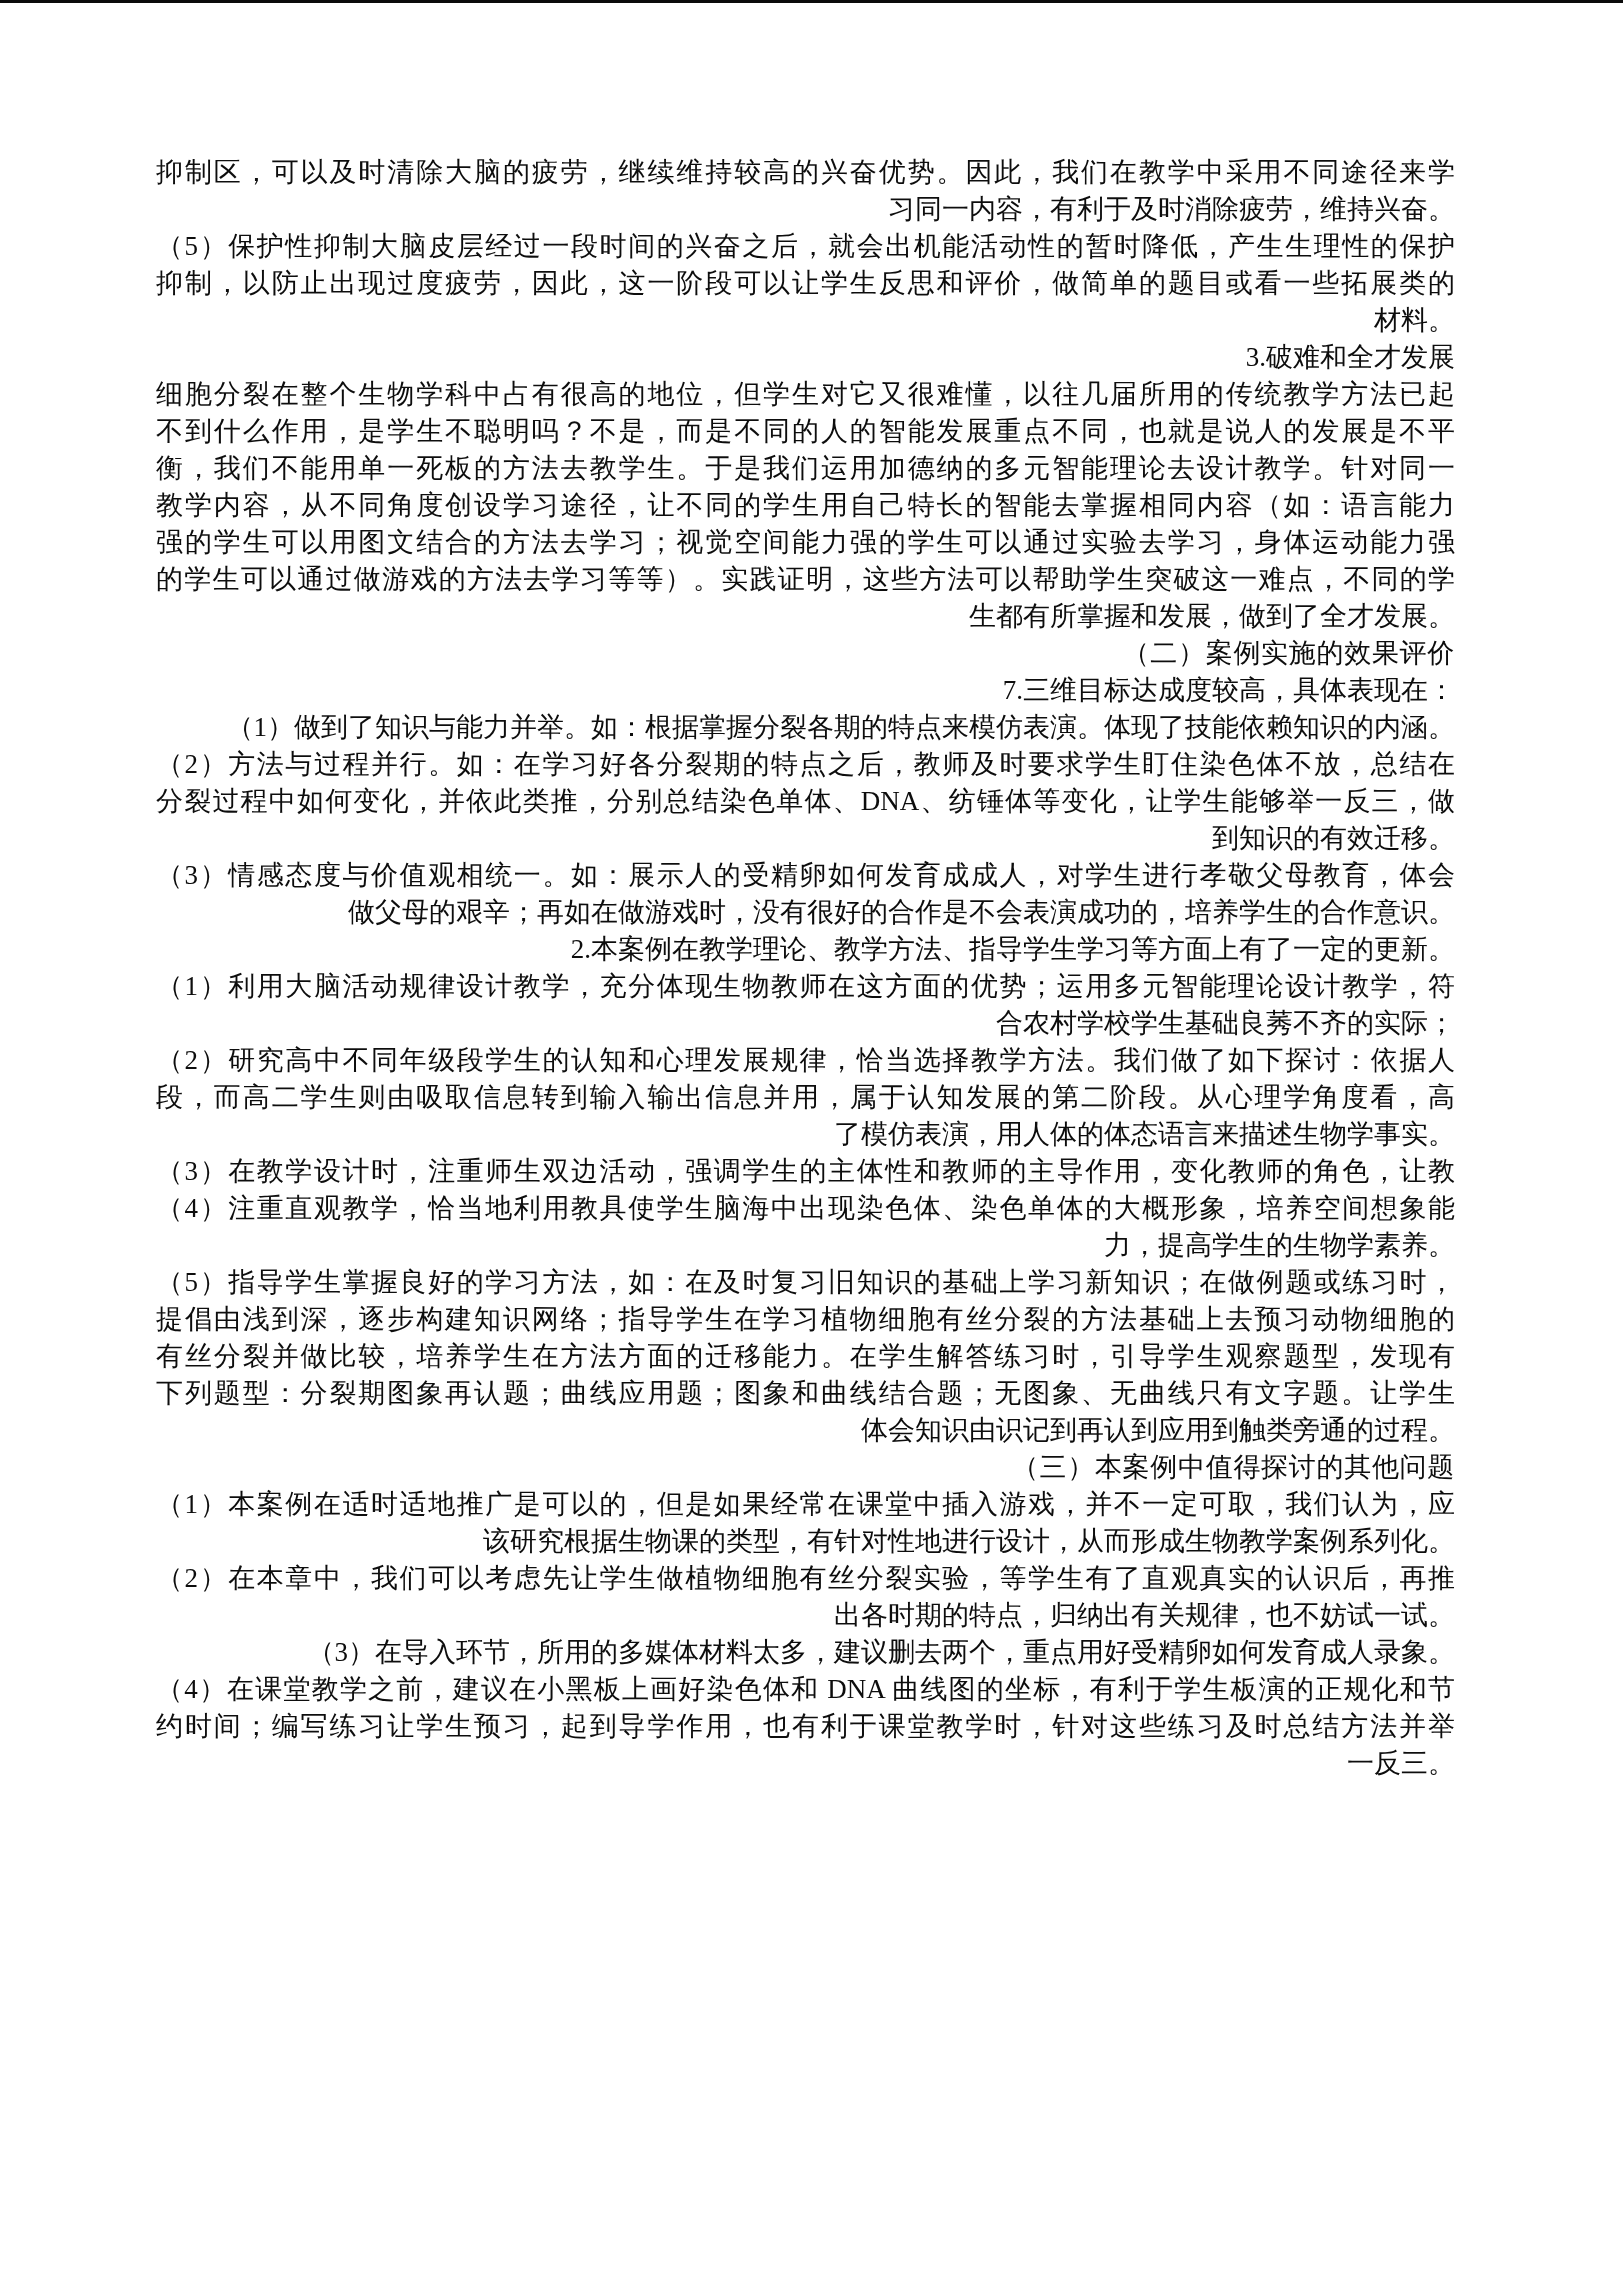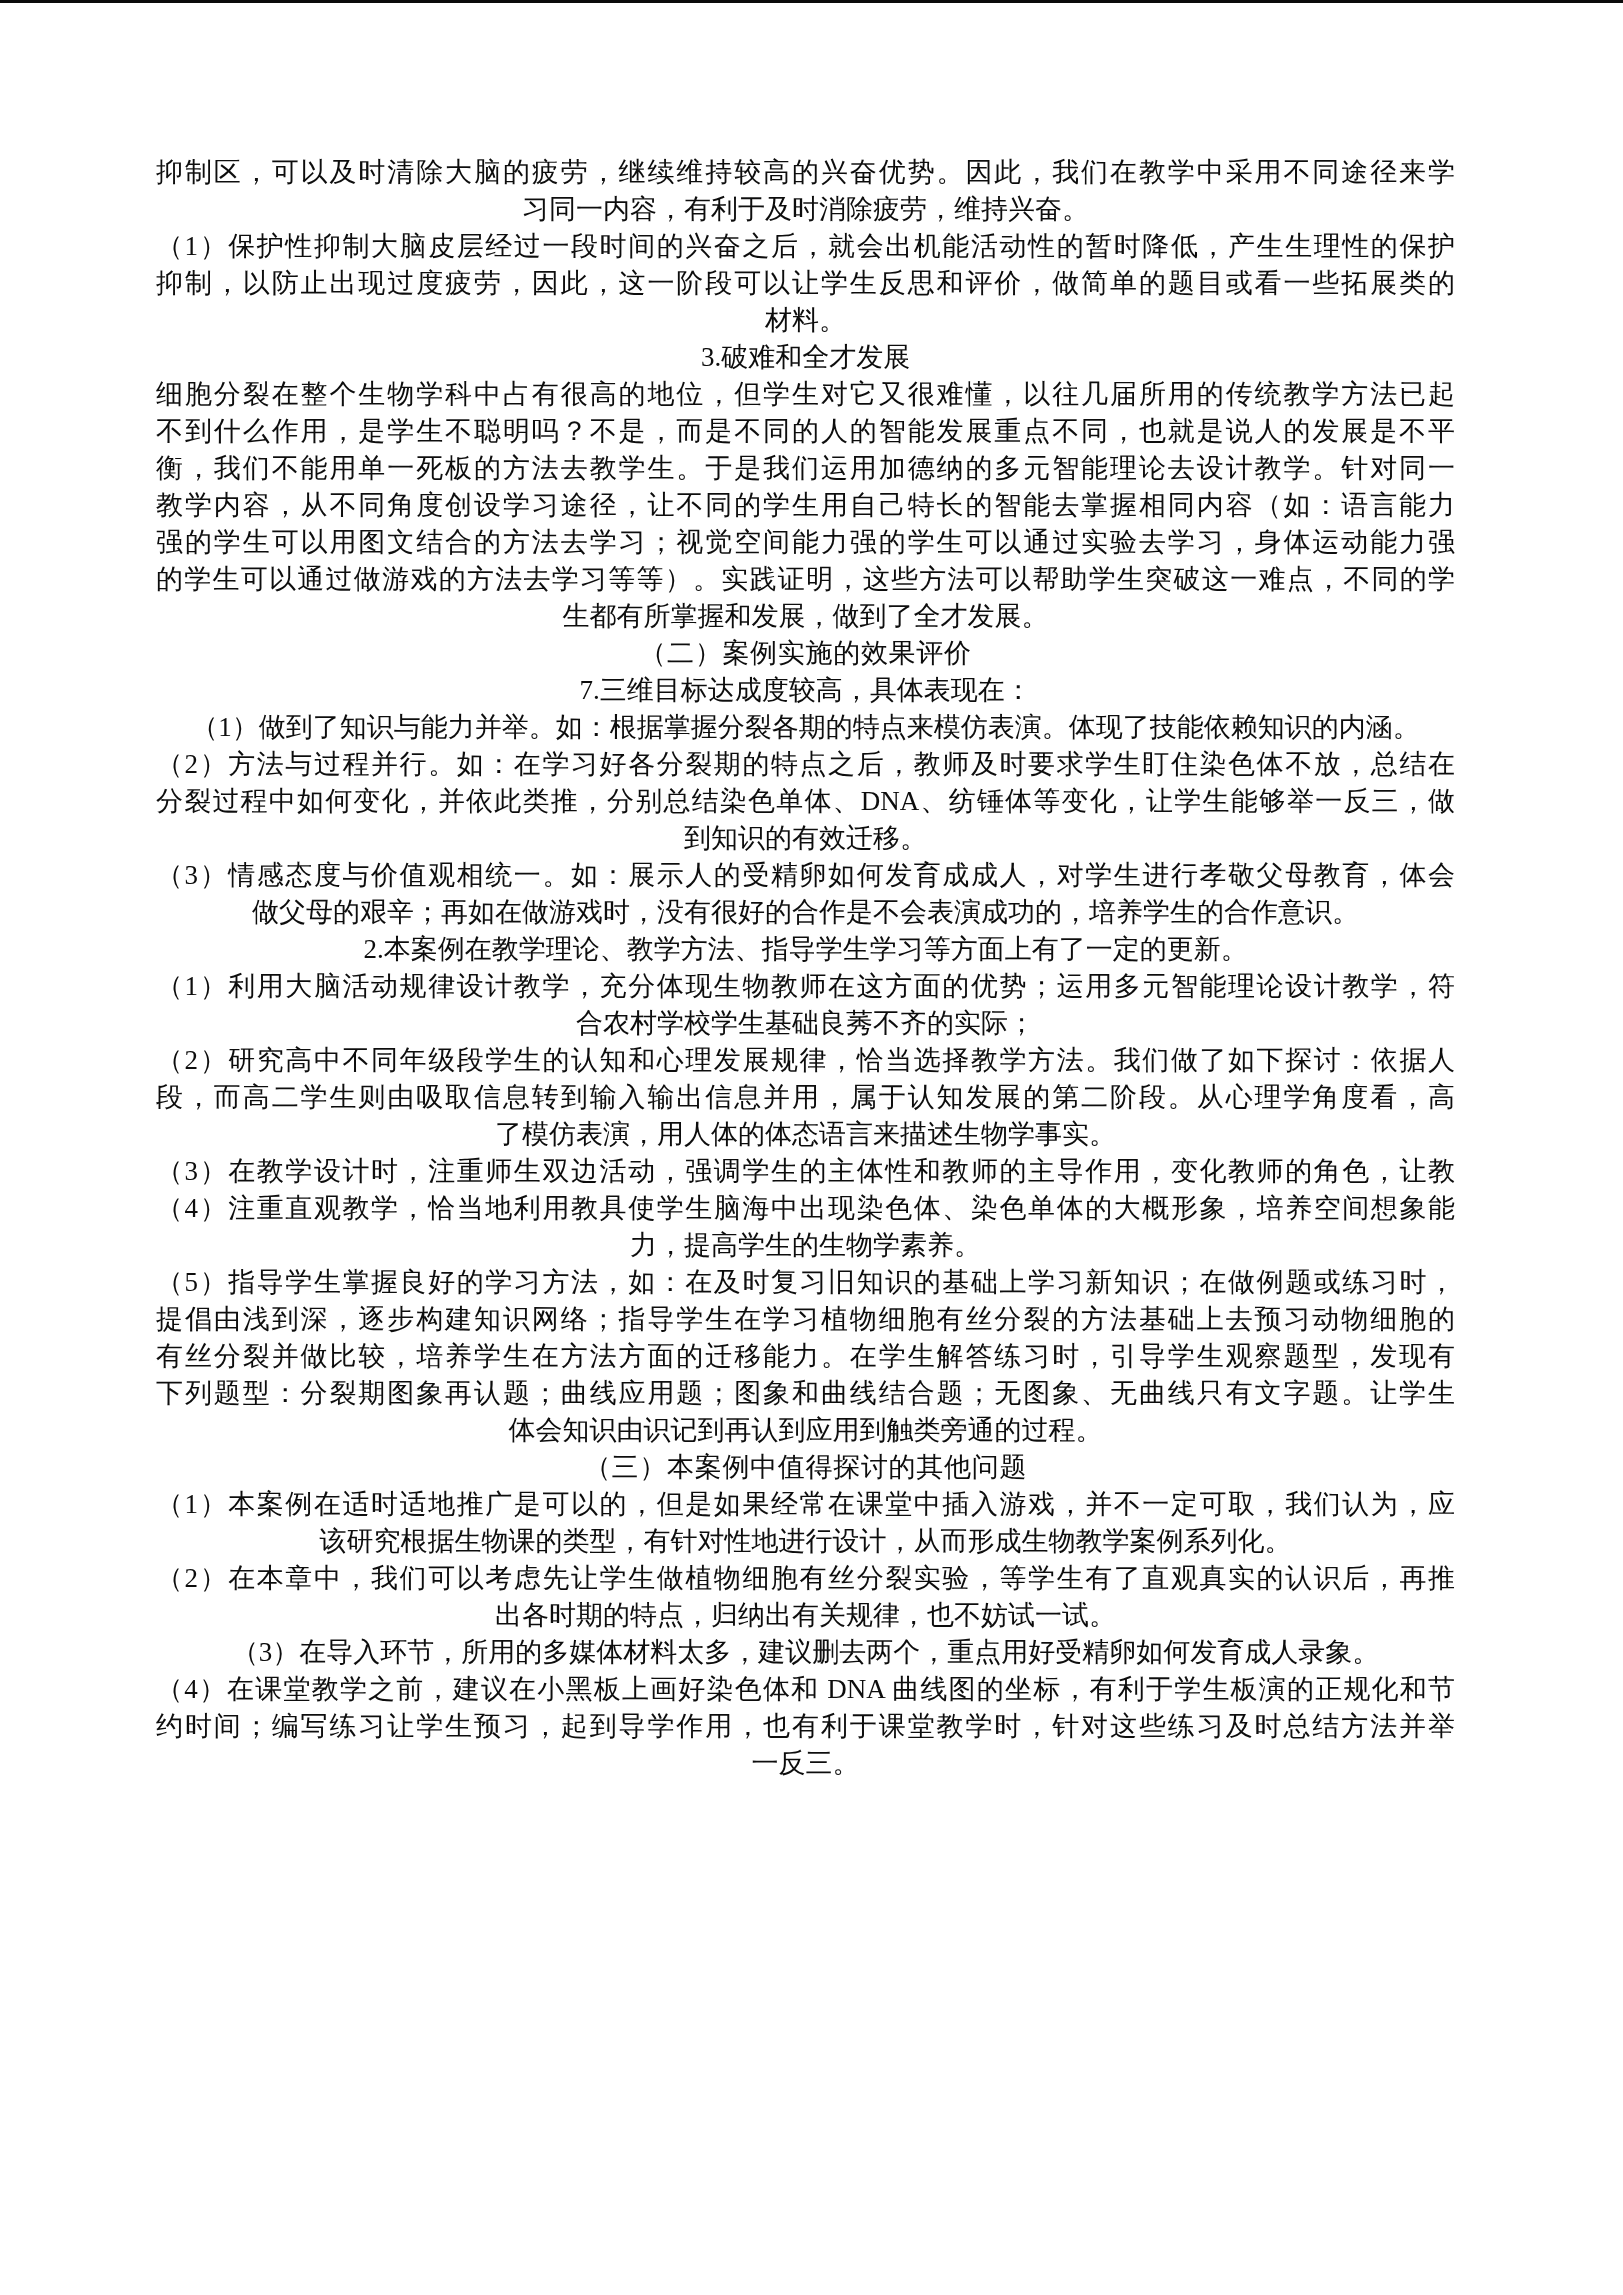--- a/index.html
+++ b/index.html
@@ -35,21 +35,21 @@
     top: 154px;
     width: 1299px;
     color: #0d0d0d;
     font-size: 27px;
     line-height: 37px;
   }
   .line {
     width: 1299px;
     height: 37px;
     white-space: pre;
-    text-align: center;
+    text-align: right;
   }
   
   .line.flush {
     white-space: normal;
     text-align: justify;
     text-align-last: justify;
     text-justify: inter-character;
   }
   
   .line.bold {
@@ -59,21 +59,21 @@
   }
 </style>
 </head>
 <body>
 
 <div class="page">
   <div class="top-edge-bar"></div>
   <div class="content" id="doc-content">
       <div class="line flush">抑制区，可以及时清除大脑的疲劳，继续维持较高的兴奋优势。因此，我们在教学中采用不同途径来学</div>
       <div class="line">习同一内容，有利于及时消除疲劳，维持兴奋。</div>
-      <div class="line flush">（1）保护性抑制大脑皮层经过一段时间的兴奋之后，就会出机能活动性的暂时降低，产生生理性的保护</div>
+      <div class="line flush">（5）保护性抑制大脑皮层经过一段时间的兴奋之后，就会出机能活动性的暂时降低，产生生理性的保护</div>
       <div class="line flush">抑制，以防止出现过度疲劳，因此，这一阶段可以让学生反思和评价，做简单的题目或看一些拓展类的</div>
       <div class="line">材料。</div>
       <div class="line">3.破难和全才发展</div>
       <div class="line flush">细胞分裂在整个生物学科中占有很高的地位，但学生对它又很难懂，以往几届所用的传统教学方法已起</div>
       <div class="line flush">不到什么作用，是学生不聪明吗？不是，而是不同的人的智能发展重点不同，也就是说人的发展是不平</div>
       <div class="line flush">衡，我们不能用单一死板的方法去教学生。于是我们运用加德纳的多元智能理论去设计教学。针对同一</div>
       <div class="line flush">教学内容，从不同角度创设学习途径，让不同的学生用自己特长的智能去掌握相同内容（如：语言能力</div>
       <div class="line flush">强的学生可以用图文结合的方法去学习；视觉空间能力强的学生可以通过实验去学习，身体运动能力强</div>
       <div class="line flush">的学生可以通过做游戏的方法去学习等等）。实践证明，这些方法可以帮助学生突破这一难点，不同的学</div>
       <div class="line">生都有所掌握和发展，做到了全才发展。</div>

